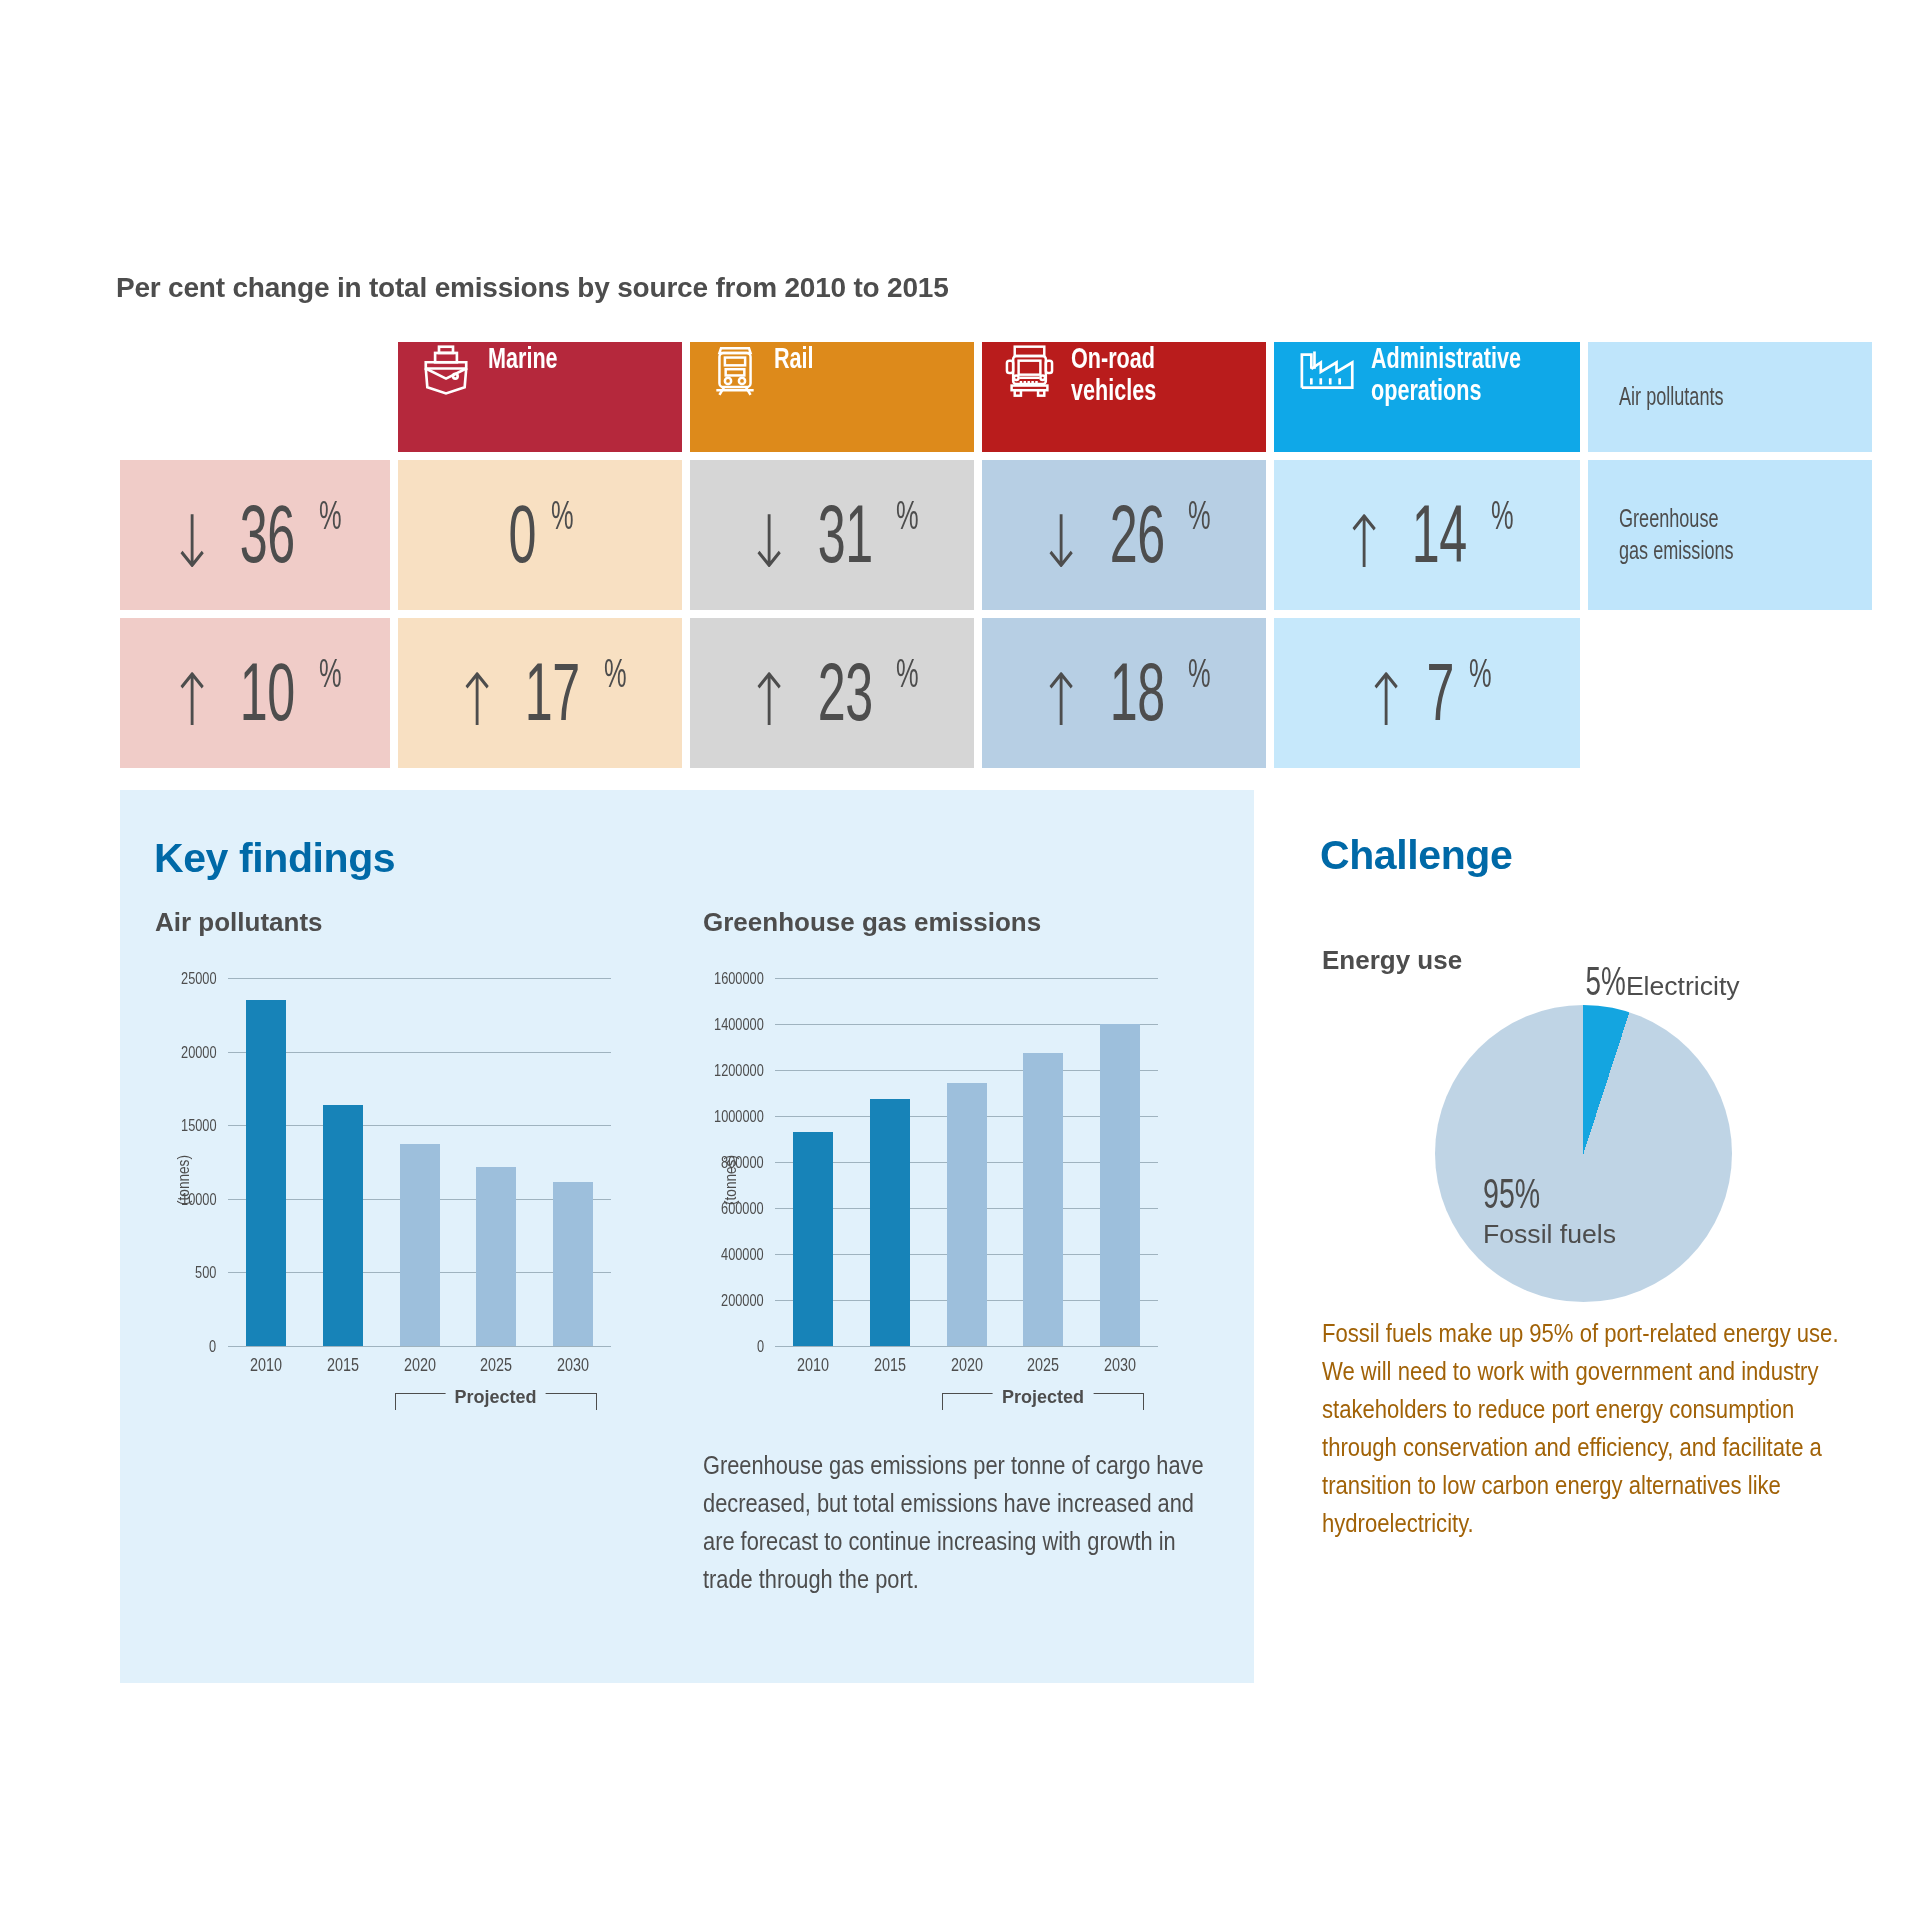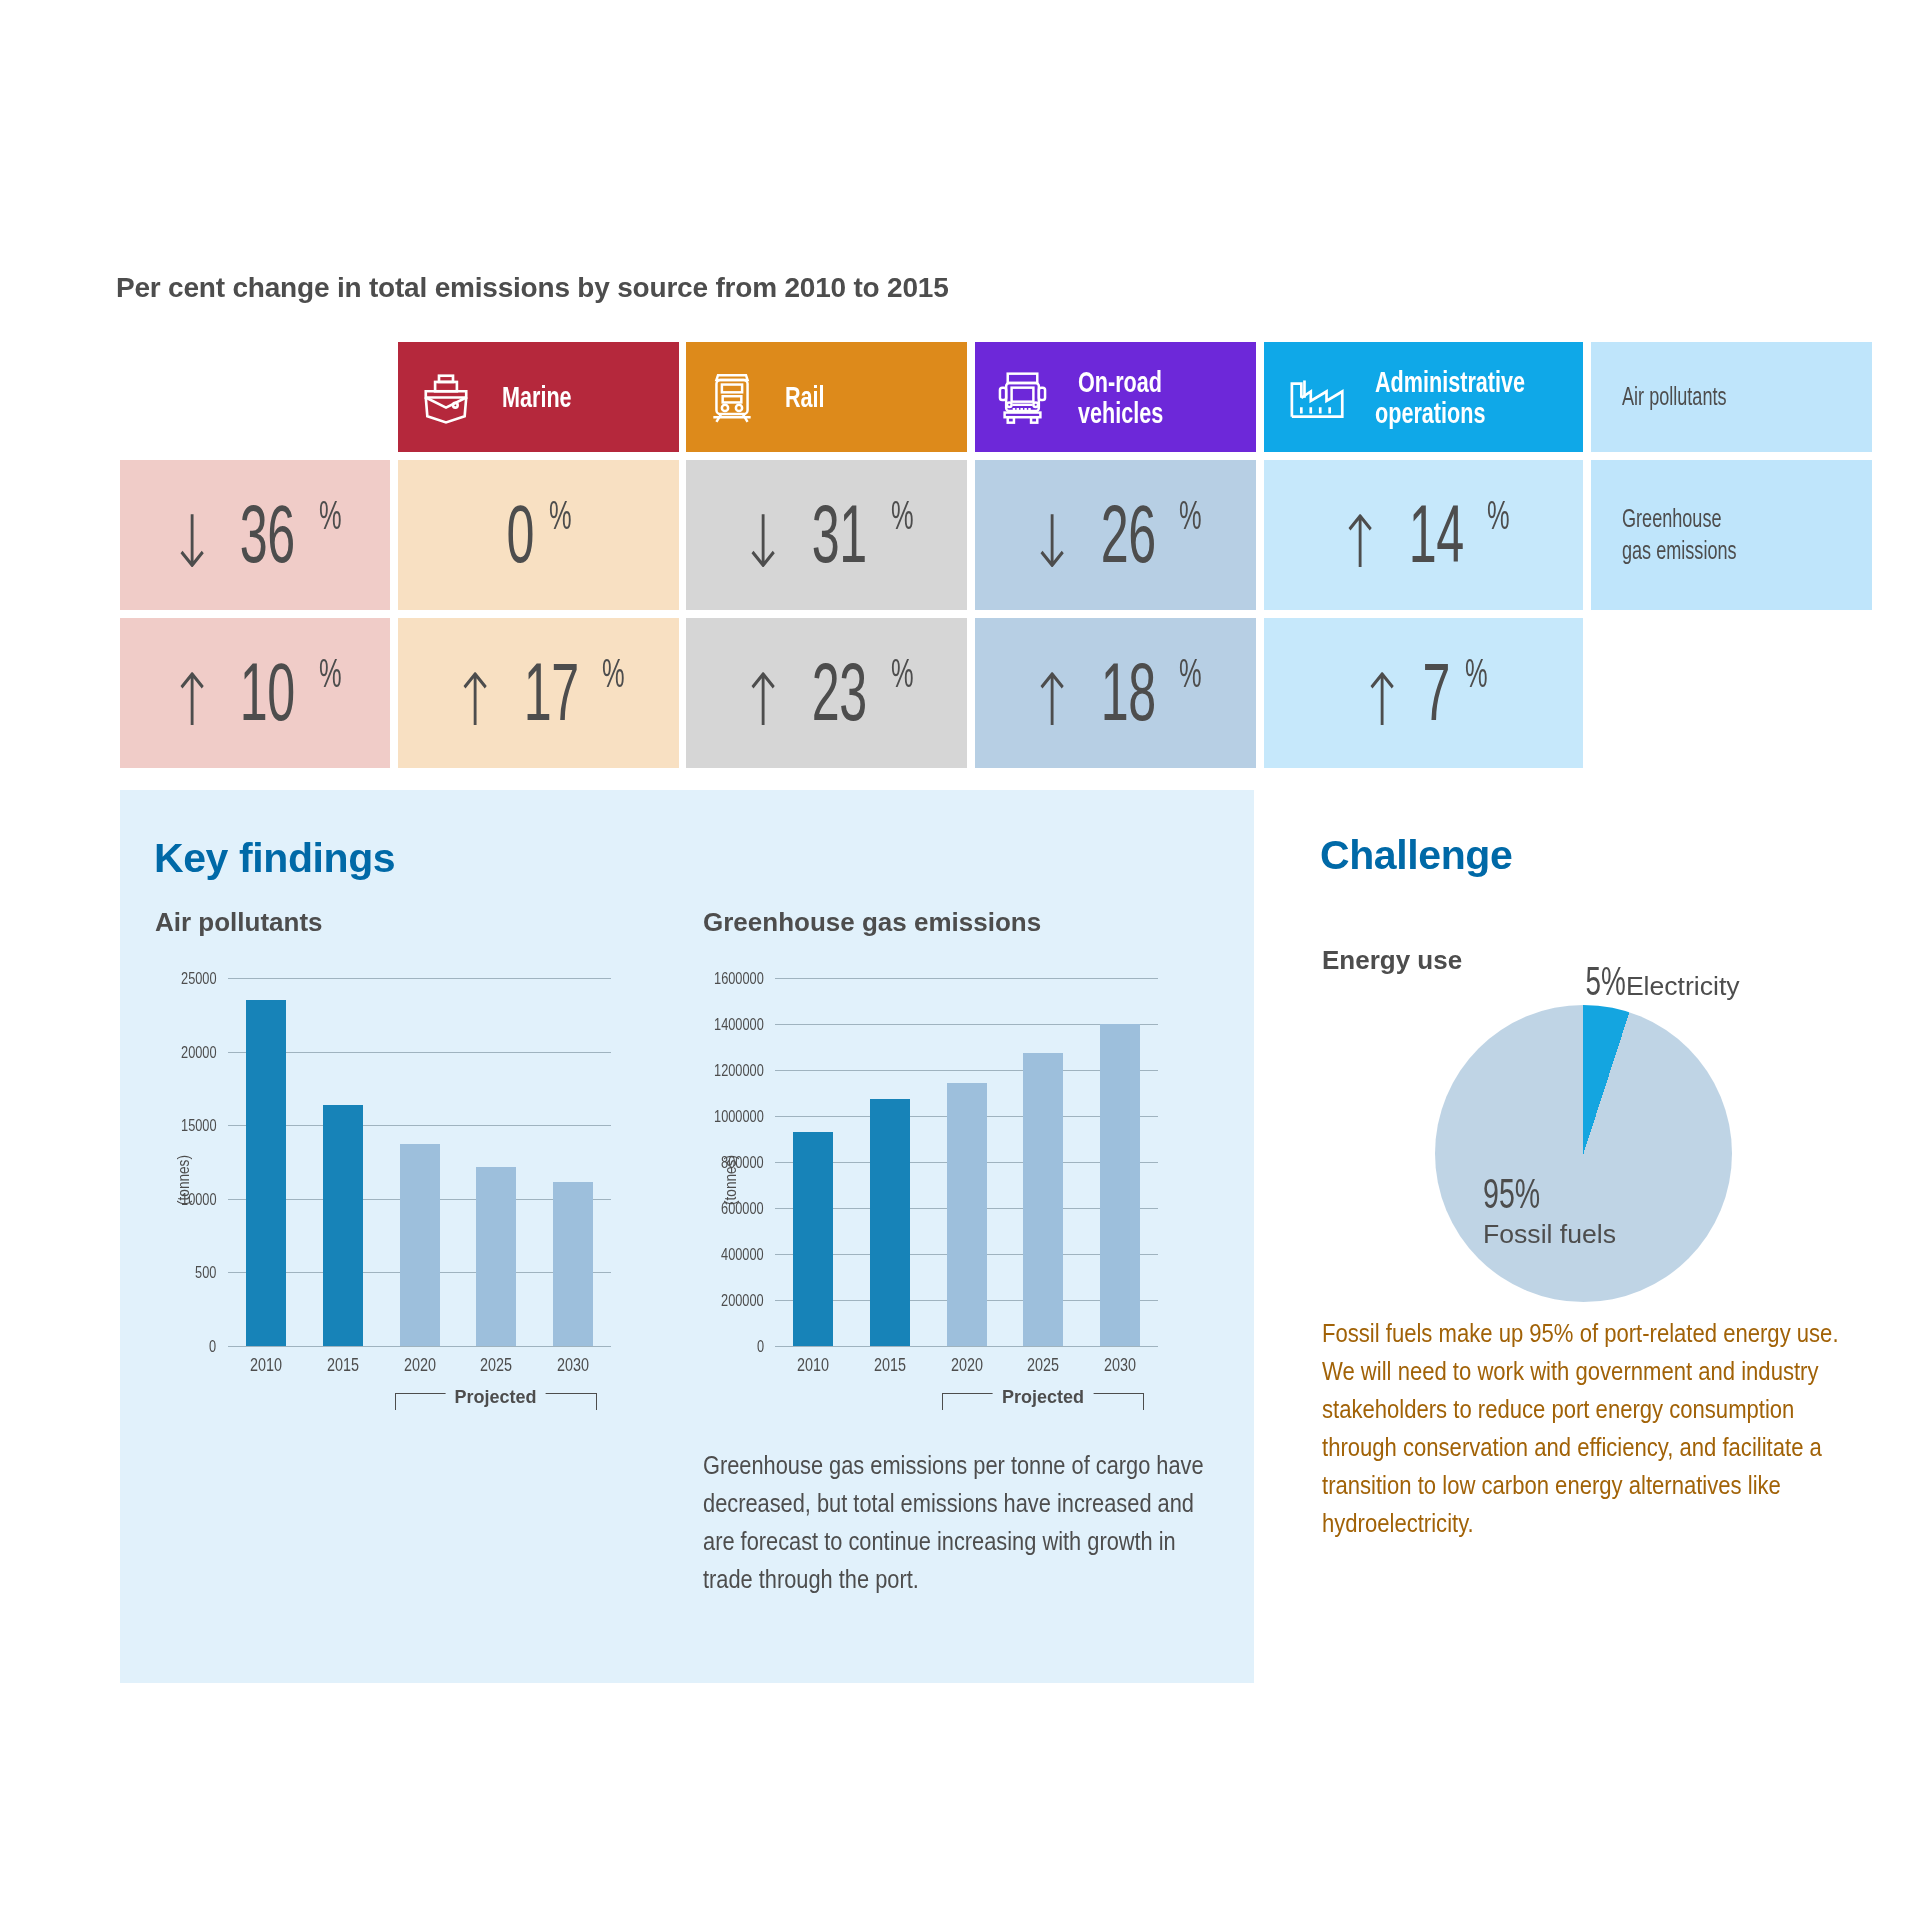--- a/index.html
+++ b/index.html
@@ -23,22 +23,22 @@
     position: absolute; left: 120px; top: 342px;
     width: 1752px;
     display: grid;
     grid-template-columns: 270px repeat(5, 1fr);
     grid-template-rows: 110px 150px 150px;
     column-gap: 7.8px; row-gap: 7.8px;
   }
   .m-cell { position: relative; }
   .m-blank { background: transparent; }
   .m-head {
-    display: flex; align-items: center; justify-content: flex-start;
-    padding-left: 20.3px; gap: 28px;
+    display: flex; justify-content: flex-start;
+    padding-left: 20.3px; gap: 14px;
     color: #ffffff;
   }
   .m-head .hlabel {
     font-size: 30px; font-weight: bold; line-height: 1.05;
     letter-spacing: 0px;
     transform: scaleX(0.72); transform-origin: left center;
     white-space: pre-line;
     width: 139%;
   }
   .m-rowlabel {
@@ -212,21 +212,21 @@
           <circle cx="23" cy="50" r="4"></circle>
             <circle cx="41" cy="50" r="4"></circle>
           <path d="M8 62 H56"></path>
             <path d="M18 58 L12 68"></path>
             <path d="M46 58 L52 68"></path>
         </svg>
       </span>
       <span class="hlabel">Rail</span>
     </div>
 
-    <div class="m-cell m-head" style="background:#6d28d9">
+    <div class="m-cell m-head" style="background:#b91c1c">
       <span>
         <svg class="icn" width="55" height="56" viewBox="0 0 70 72" fill="none" stroke="#fff" stroke-width="3.2">
           <rect x="16" y="6" width="38" height="12"></rect>
           <rect x="14" y="18" width="42" height="36" rx="4"></rect>
           <rect x="21" y="24" width="28" height="18"></rect>
           <rect x="6" y="24" width="8" height="16" rx="3"></rect>
           <rect x="56" y="24" width="8" height="16" rx="3"></rect>
           <path d="M22 46 H48"></path>
           <path d="M24 50 v6 M29 50 v6 M34 50 v6 M39 50 v6 M44 50 v6"></path>
           <circle cx="18" cy="46" r="3"></circle>

